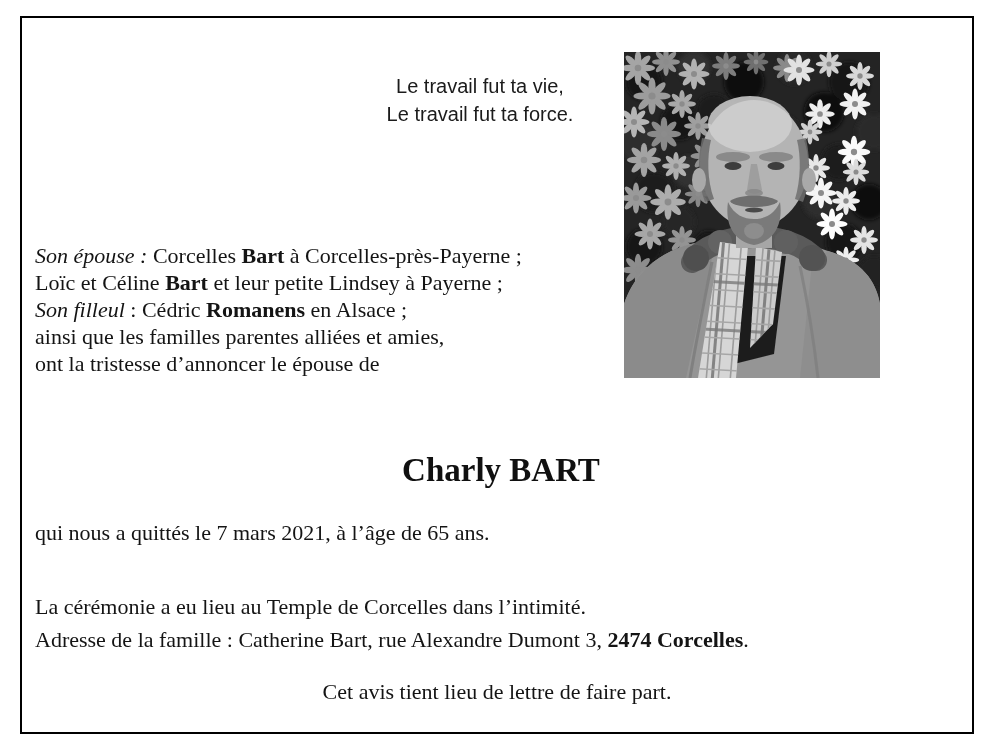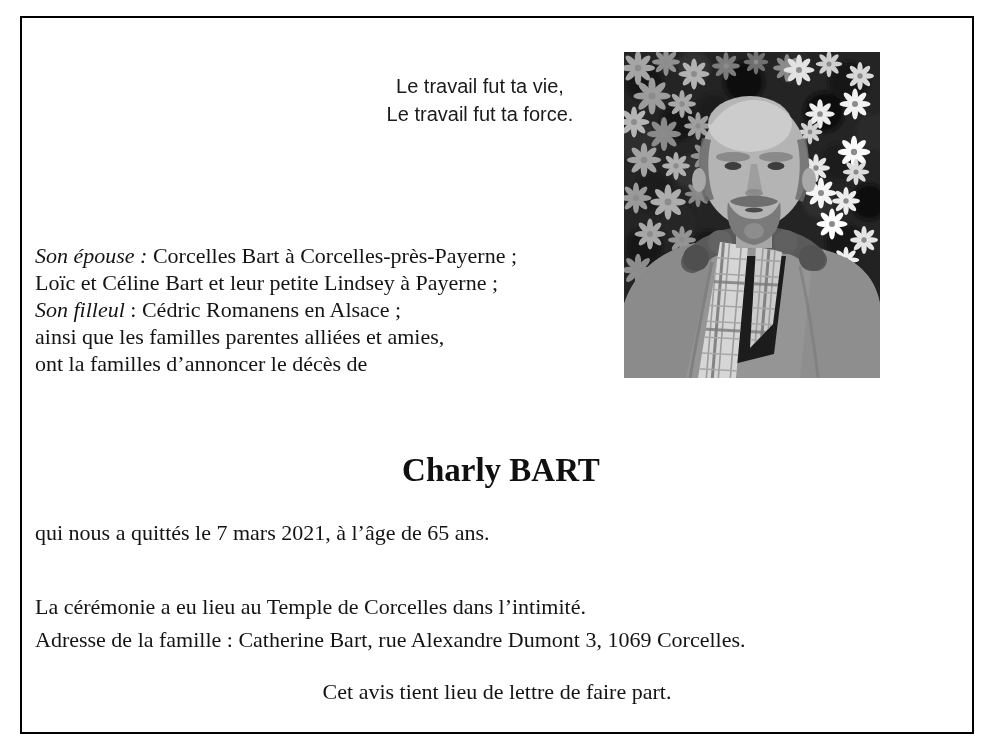--- a/index.html
+++ b/index.html
@@ -21,21 +21,21 @@
     font-family:"Liberation Sans", sans-serif;
     font-size:20px; line-height:28px; color:#1b1b1b;
   }
   .photo { position:absolute; left:624px; top:52px; width:256px; height:326px; }
   .photo svg { display:block; width:256px; height:326px; }
   .family {
     position:absolute; left:35px; top:242px;
     font-size:22px; line-height:27px; white-space:nowrap;
   }
   .seg-italic { font-style:italic; }
-  .seg-bold { font-weight:normal; }
+  .seg-bold { font-weight:bold; }
   .name {
     position:absolute; left:4px; top:452px; width:994px;
     text-align:center; font-size:33px; font-weight:bold;
     font-family:"Liberation Serif", serif; color:#101010;
   }
   .para { position:absolute; left:35px; font-size:22px; line-height:27px; white-space:nowrap; }
   .p-death   { top:519px; }
   .p-ceremony{ top:569px;margin-top:24px; }
   .p-address { top:626px; }
   .closing {
@@ -228,24 +228,24 @@
         <ellipse cx="130" cy="179" rx="10" ry="8" fill="#999999" opacity="0.6"></ellipse>
       </g>
     </svg>
   </div>
 
   <div class="family">
     <div class="fline"><span class="seg-italic">Son épouse :</span><span class="seg-regular"> Corcelles </span><span class="seg-bold">Bart</span><span class="seg-regular"> à Corcelles-près-Payerne ;</span></div>
     <div class="fline"><span class="seg-regular">Loïc et Céline </span><span class="seg-bold">Bart</span><span class="seg-regular"> et leur petite Lindsey à Payerne ;</span></div>
     <div class="fline"><span class="seg-italic">Son filleul</span><span class="seg-regular"> : Cédric </span><span class="seg-bold">Romanens</span><span class="seg-regular"> en Alsace ;</span></div>
     <div class="fline"><span class="seg-regular">ainsi que les familles parentes alliées et amies,</span></div>
-    <div class="fline"><span class="seg-regular">ont la familles d’annoncer le décès de</span></div>
+    <div class="fline"><span class="seg-regular">ont la tristesse d’annoncer le épouse de</span></div>
   </div>
 
   <h1 class="name">Charly BART</h1>
 
   <p class="para p-death">qui nous a quittés le 7 mars 2021, à l’âge de 65 ans.</p>
   <p class="para p-ceremony">La cérémonie a eu lieu au Temple de Corcelles dans l’intimité.</p>
-  <p class="para p-address"><span class="seg-regular">Adresse de la famille : Catherine Bart, rue Alexandre Dumont 3, </span><span class="seg-bold">1069 Corcelles</span><span class="seg-regular">.</span></p>
+  <p class="para p-address"><span class="seg-regular">Adresse de la famille : Catherine Bart, rue Alexandre Dumont 3, </span><span class="seg-bold">2474 Corcelles</span><span class="seg-regular">.</span></p>
 
   <p class="closing">Cet avis tient lieu de lettre de faire part.</p>
 
 </div>
 
 </body></html>

